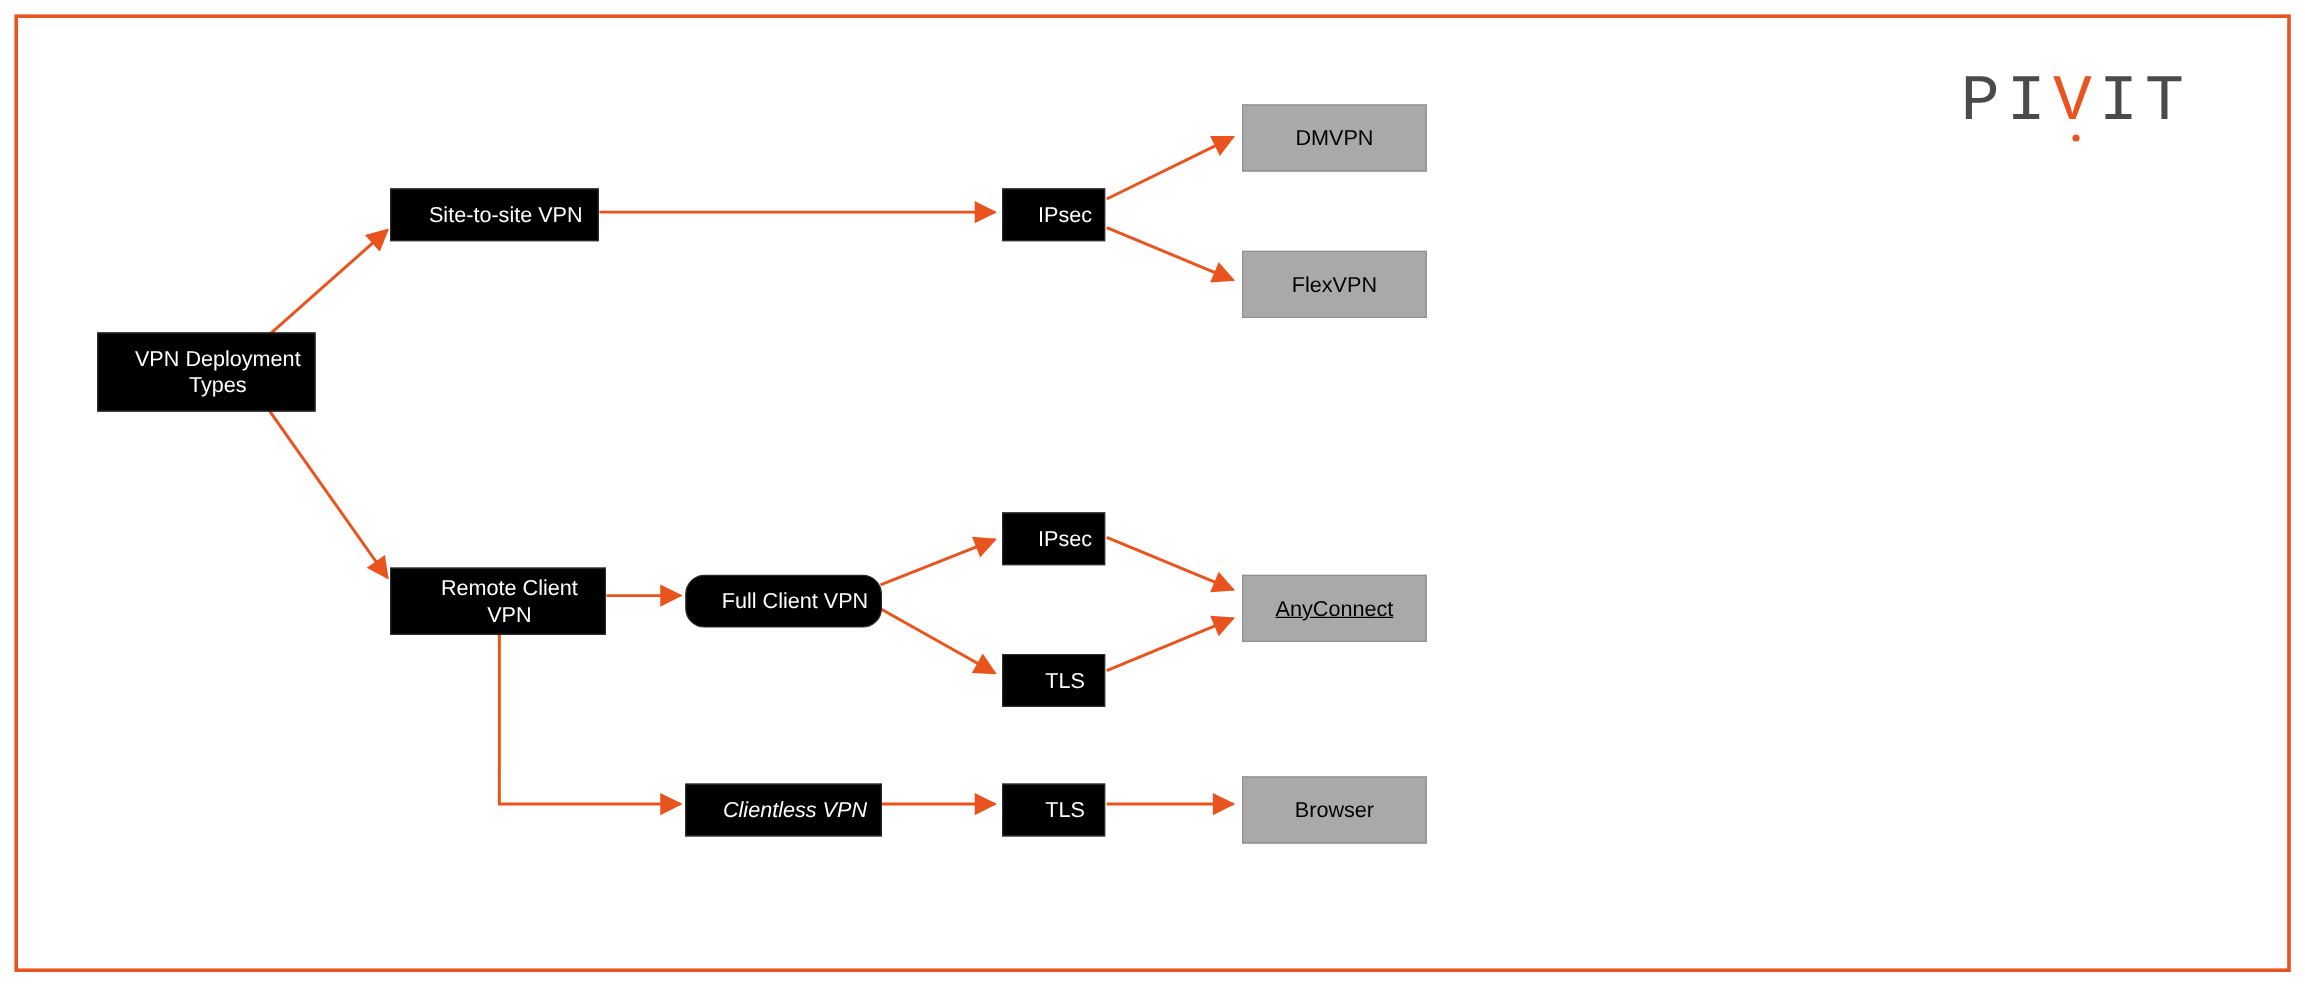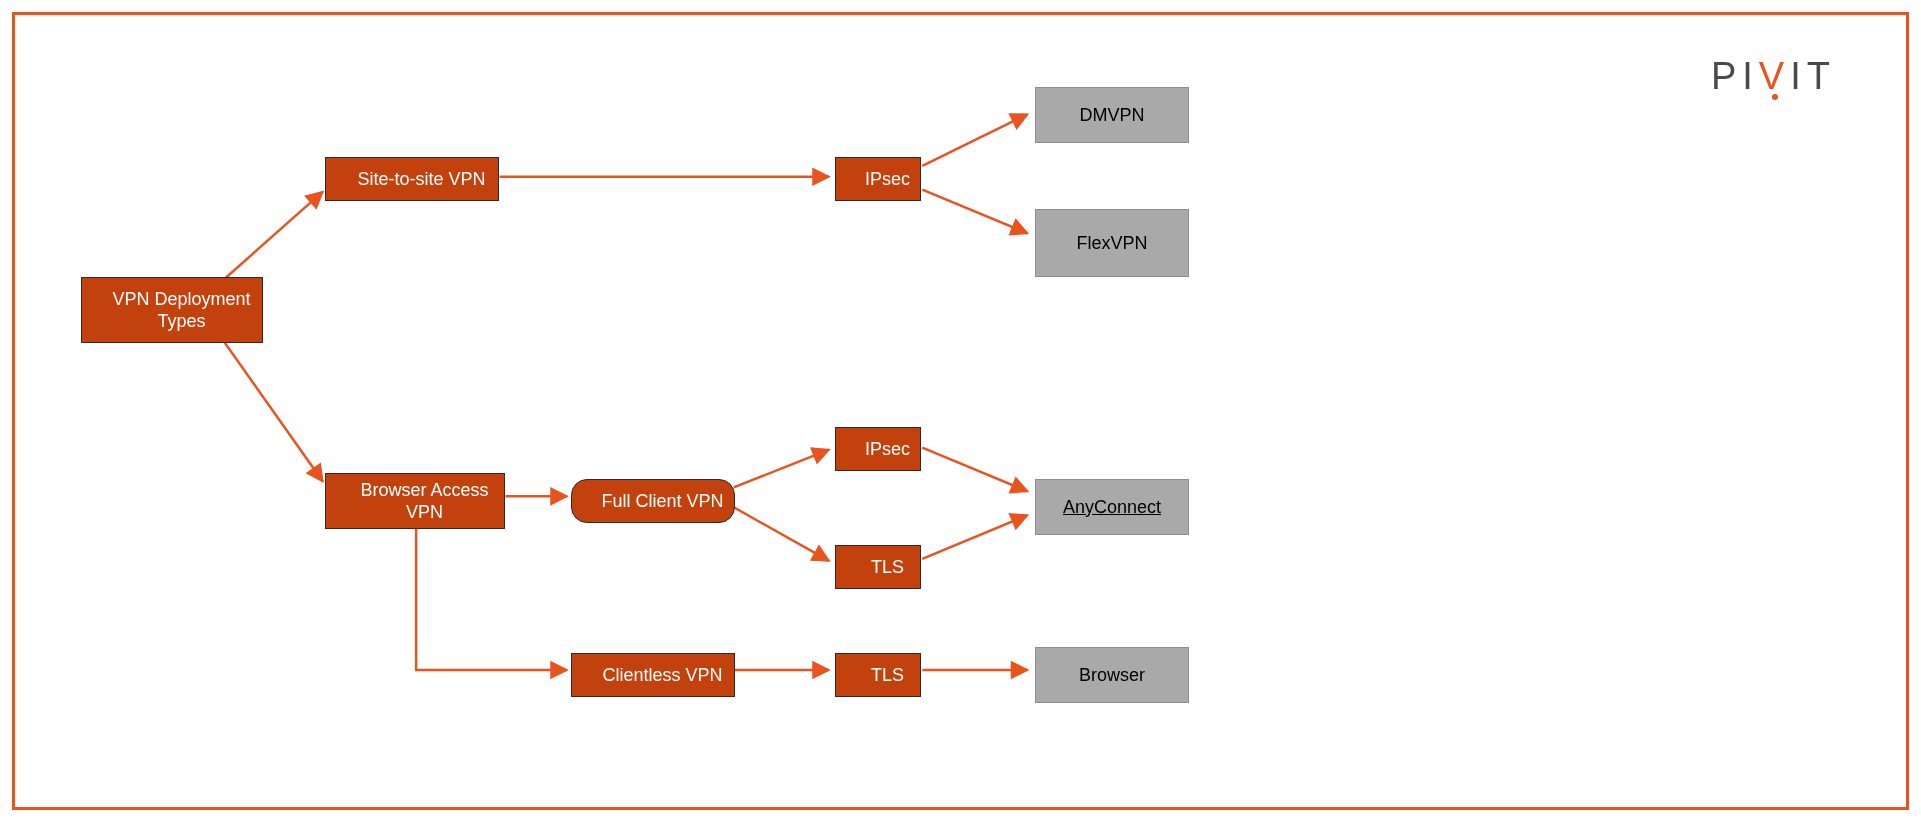--- a/index.html
+++ b/index.html
@@ -26,37 +26,37 @@
     align-items: center;
     justify-content: center;
     text-align: center;
     color: #fff;
     font-size: 18px;
     line-height: 1.25;
     padding: 4px 8px;
     box-sizing: border-box;
     border: 1px solid #2b2b2b;
   }
-  .dark  { background: #c2410c; padding-left: 27px; }
+  .dark  { background: #000000; padding-left: 27px; }
   .light { background: #a9a9a9; border-color: #8e8e8e; color:#000000; }
 
   svg.arrows {
     position: absolute;
     left: 0; top: 0;
     width: 100%;
     height: 100%;
     pointer-events: none;
   }
 
   .logo {
     position: absolute;
-    right: 70px;
+    right: 80px;
     top: 40px;
-    font-family: Liberation Sans, sans-serif;
-    font-size: 38px;
+    font-family: Liberation Mono, monospace;
+    font-size: 54px;
     letter-spacing: 6px;
     color: #4a4a4a;
     font-weight: 300;
     white-space: nowrap;
   }
   .logo .v-wrap { position: relative; display: inline-block; }
   .logo .v { color: #e9531d; font-weight: 400; }
   .logo .dot {
     position: absolute;
     left: 50%;
@@ -109,33 +109,33 @@
   </svg>
 
   <div class="node dark" style="left:66px;  top:262px; width:182px; height:66px;">VPN Deployment Types</div>
 
   <div class="node dark" style="left:310px; top:142px; width:174px; height:44px;">Site-to-site VPN</div>
 
   <div class="node dark" style="left:820px; top:142px; width:86px;  height:44px;">IPsec</div>
 
   <div class="node light" style="left:1020px; top:72px;  width:154px; height:56px;">DMVPN</div>
 
-  <div class="node light" style="left:1020px; top:194px; width:154px; height:68px;">FlexVPN</div>
+  <div class="node light" style="left:1020px; top:194px; width:154px; height:56px;">FlexVPN</div>
 
-  <div class="node dark" style="left:310px; top:458px; width:180px; height:56px;">Browser Access VPN</div>
+  <div class="node dark" style="left:310px; top:458px; width:180px; height:56px;">Remote Client VPN</div>
 
   <div class="node dark" style="left:556px; top:464px; width:164px; height:44px;border-radius:16px;">Full Client VPN</div>
 
   <div class="node dark" style="left:820px; top:412px; width:86px;  height:44px;">IPsec</div>
 
   <div class="node dark" style="left:820px; top:530px; width:86px;  height:44px;">TLS</div>
 
   <div class="node light" style="left:1020px; top:464px; width:154px; height:56px;text-decoration:underline;">AnyConnect</div>
 
-  <div class="node dark" style="left:556px; top:638px; width:164px; height:44px;">Clientless VPN</div>
+  <div class="node dark" style="left:556px; top:638px; width:164px; height:44px;font-style:italic;">Clientless VPN</div>
 
   <div class="node dark" style="left:820px; top:638px; width:86px;  height:44px;">TLS</div>
 
   <div class="node light" style="left:1020px; top:632px; width:154px; height:56px;">Browser</div>
 
   <div class="logo">
     <span>PI</span><span class="v-wrap"><span class="v">V</span><span class="dot"></span></span><span>IT</span>
   </div>
 
 </div>

